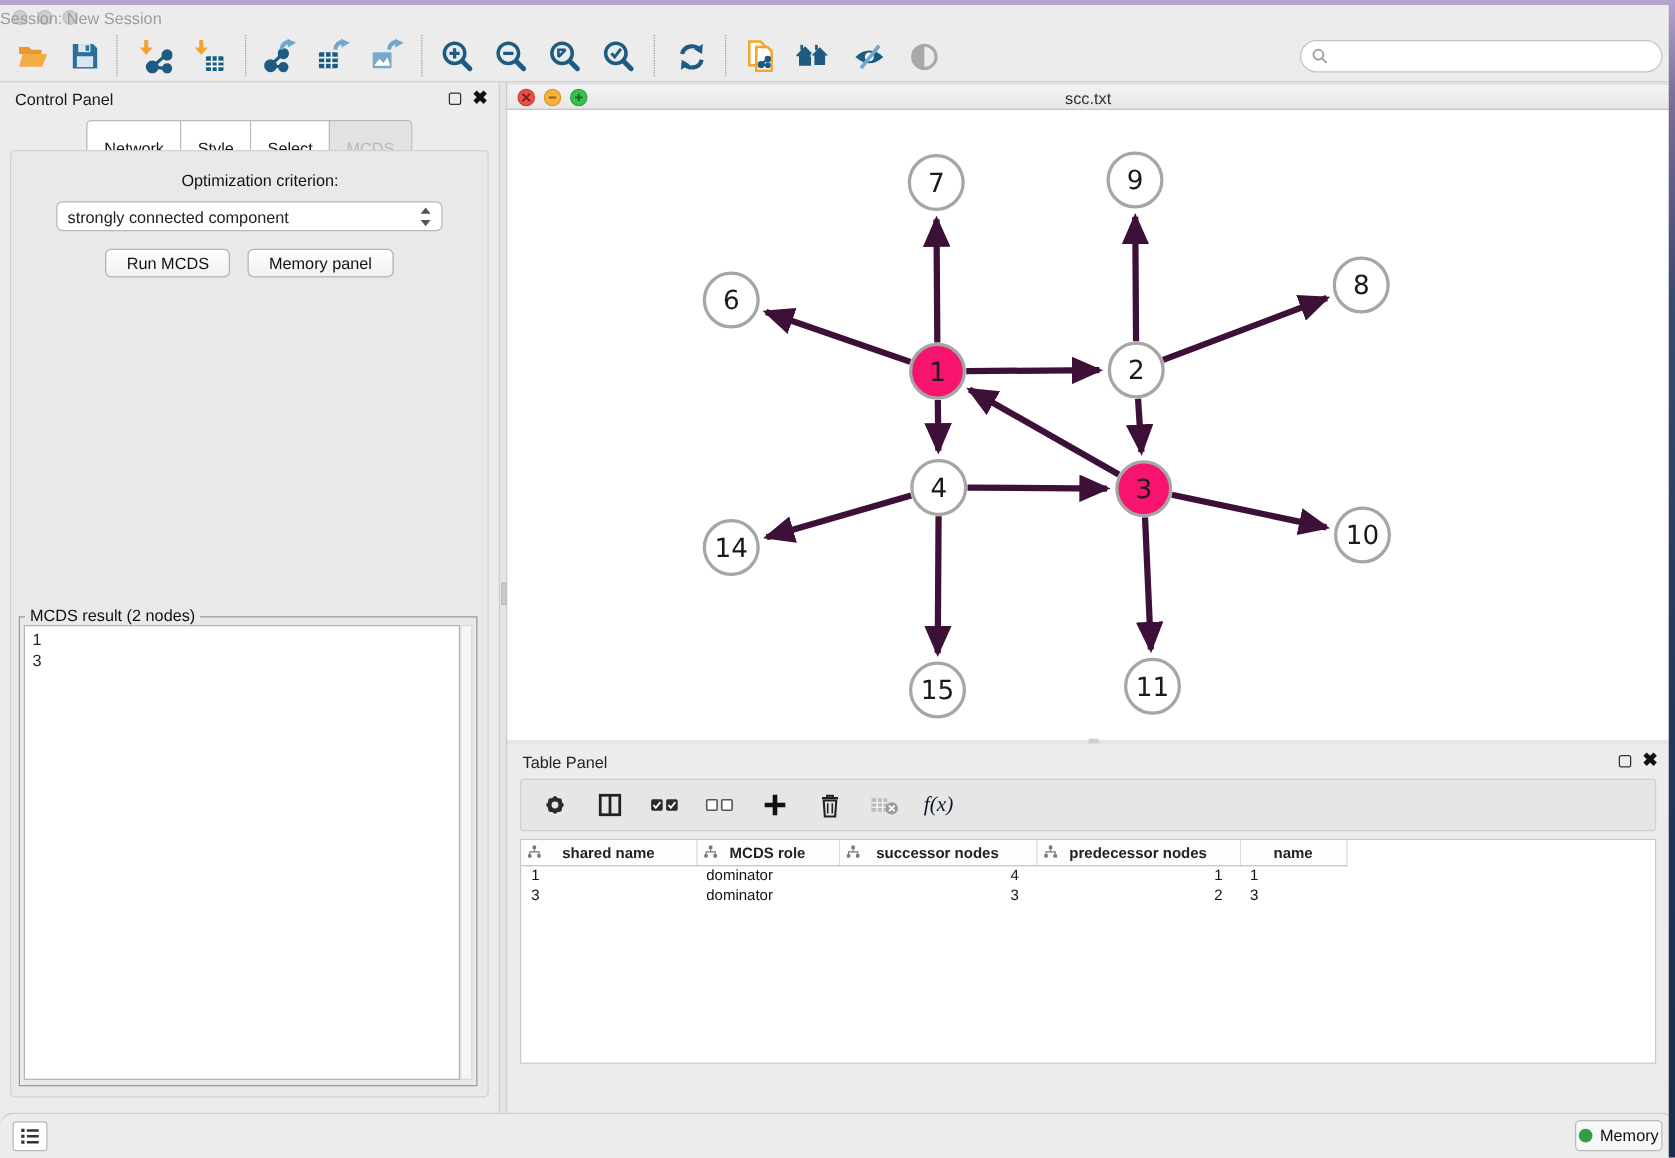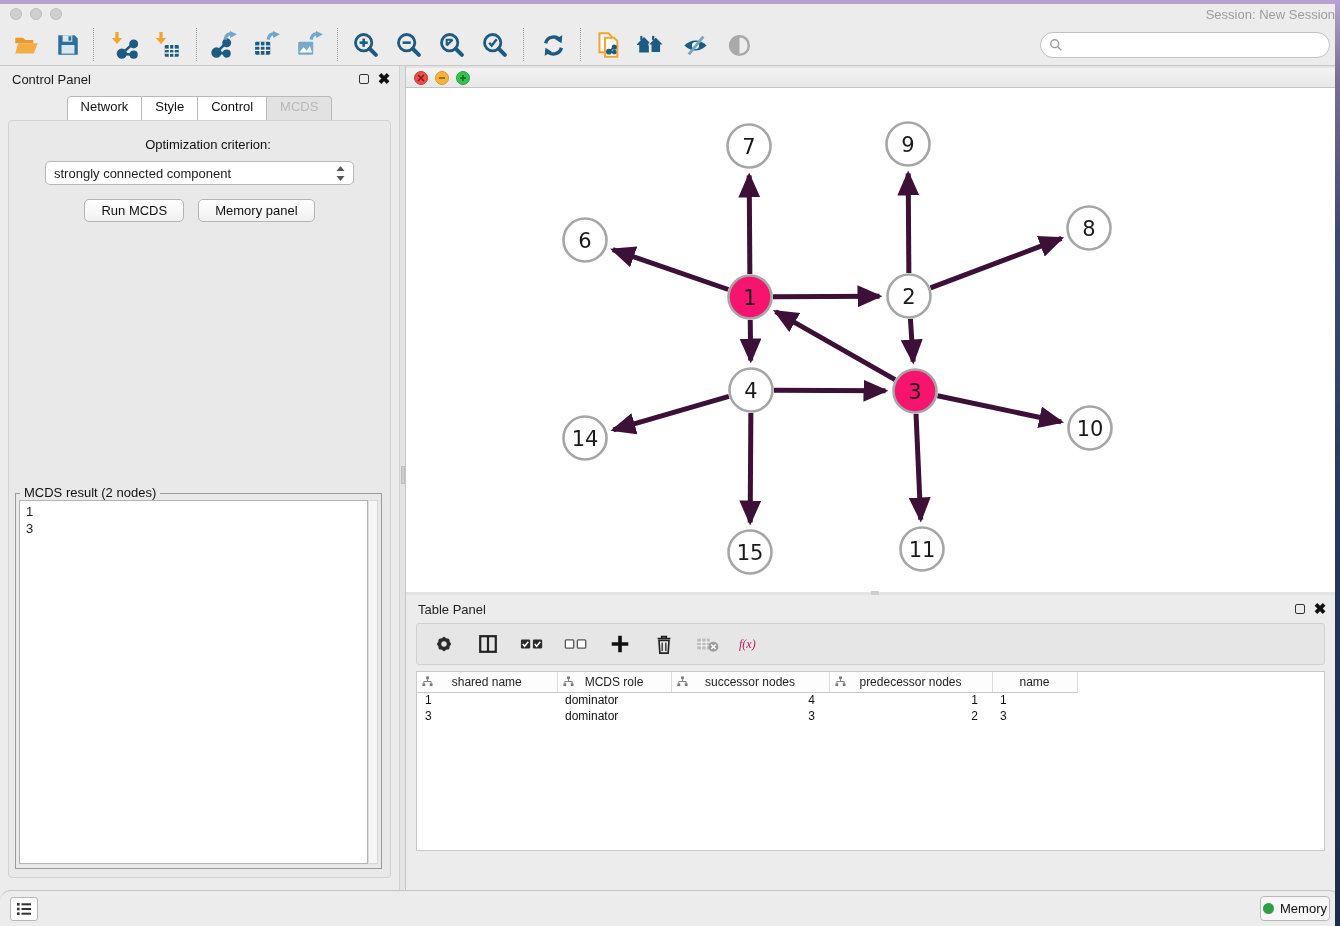--- a/index.html
+++ b/index.html
@@ -9,39 +9,39 @@
 
   
   .top-edge { position:absolute; left:0; top:0; width:1340px; height:4px; background:#b6a2cf; }
   .right-edge { position:absolute; right:0; top:0; width:5px; height:926px;
     background:linear-gradient(#b6a2cf 0%, #7d6f9a 8%, #3d4a70 25%, #24365a 60%, #1d2c4c 100%); }
 
   
   .titlebar { position:absolute; left:0; top:4px; width:1335px; height:20px; background:#ececec; }
   .titlebar .dots { position:absolute; left:10px; top:4px; display:flex; gap:8px; }
   .titlebar .dot { width:12px; height:12px; border-radius:50%; background:#cfcfcf; border:1px solid #bdbdbd; }
-  .titlebar .wtitle { position:absolute; left:0; right:0; top:3px; text-align:right; color:#9d9d9d; font-size:13px; }
+  .titlebar .wtitle { position:absolute; left:0; right:0; top:3px; text-align:left; color:#9d9d9d; font-size:13px; }
 
   
   .toolbar { position:absolute; left:0; top:24px; width:1335px; height:42px; background:#ececec; border-bottom:1px solid #c9c9c9; }
   .tbtn { position:absolute; top:3px; width:36px; height:36px; display:flex; align-items:center; justify-content:center; border-radius:4px; }
   .tbtn svg { display:block; }
   .tb-sep { position:absolute; top:4px; height:33px; border-left:1px dotted #9a9a9a; }
   .searchbox { position:absolute; left:1040px; top:8px; width:290px; height:26px; background:#fff; border:1px solid #c2c2c2; border-radius:13px; display:flex; align-items:center; padding-left:8px; }
   .searchbox input { border:none; outline:none; flex:1; height:20px; font-size:13px; background:transparent; font-family:"Liberation Sans",sans-serif; }
 
   
   .control-panel { position:absolute; left:0; top:66px; width:399px; height:824px; background:#ececec; }
   .panel-head { position:relative; height:26px; }
   .panel-head .ptitle { position:absolute; left:12px; top:6px; font-size:13px; color:#1a1a1a; }
   .panel-ctl { position:absolute; top:6px; width:14px; height:14px; display:flex; align-items:center; justify-content:center; }
   .float-box { width:10px; height:10px; border:1.5px solid #333; border-radius:2px; }
   .close-x { font-size:15px; font-weight:bold; color:#111; line-height:10px; }
   .cp-tabs { position:absolute; left:0; right:0; top:30px; display:flex; justify-content:center; }
-  .tab { height:37px; line-height:19px; padding:0 13px; background:#fff; border:1px solid #b9b9b9; border-left:none; font-size:13px; color:#111; }
+  .tab { height:37px; line-height:19px; padding:12px 13px; background:#fff; border:1px solid #b9b9b9; border-left:none; font-size:13px; color:#111; }
   .tab:first-child { border-left:1px solid #b9b9b9; border-radius:4px 0 0 4px; }
   .tab:last-child { border-radius:0 4px 4px 0;text-align:right; }
   .tab.sel { background:#e2e2e2; color:#b9b9b9; }
   .cp-inner { position:absolute; left:8px; right:8px; top:54px; bottom:12px; background:#e9e9e9; border:1px solid #d2d2d2; border-radius:4px; }
   .opt-label { position:absolute; left:17px; right:0; top:16px; text-align:center; color:#111; }
   .cp-select { position:absolute; left:36px; right:36px; top:40px; height:24px; background:#fff; border:1px solid #b7b7b7; border-radius:5px; display:flex; align-items:center; padding:0 8px; }
   .cp-select .selval { flex:1; font-size:13px; }
   .cp-btn-row { position:absolute; left:0; right:0; top:78px; display:flex; justify-content:center; gap:14px; }
   .btn { height:23px; padding:0 16px; background:linear-gradient(#ffffff,#f1f1f1); border:1px solid #b4b4b4; border-radius:5px; font-size:13px; color:#111; font-family:"Liberation Sans",sans-serif; }
   .groupbox { position:absolute; left:6px; right:8px; top:372px; bottom:8px; border:1px solid #9a9a9a; background:#e9e9e9; }
@@ -66,24 +66,24 @@
   .nw-canvas { position:absolute; left:0; right:0; top:22px; bottom:3px; background:#fff; }
   .nw-canvas svg { display:block; }
   .nw-bhandle { position:absolute; left:50%; bottom:0px; width:8px; height:4px; background:#cfcfcf; }
 
   
   .table-panel { position:absolute; left:406px; top:595px; width:929px; height:295px; background:#ececec; }
   .tp-head { position:relative; height:24px; }
   .tp-head .ptitle { position:absolute; left:12px; top:7px; }
   .tp-toolbar { position:absolute; left:10px; right:10px; top:28px; height:42px; background:#e6e6e6; border:1px solid #d0d0d0; border-radius:3px; display:flex; align-items:center; gap:18px; padding-left:14px; }
   .tpbtn { display:flex; align-items:center; justify-content:center; width:26px; height:26px; }
-  .fx-label { font-family:"Liberation Serif", serif; font-style:italic; font-size:12px; color:#be185d; }
+  .fx-label { font-family:"Liberation Serif", serif; font-style:italic; font-size:17px; color:#0f172a; }
   .node-table { position:absolute; left:10px; right:10px; top:76px; height:180px; background:#fff; border:1px solid #c9c9c9; overflow:hidden; }
   table.grid { border-collapse:collapse; width:100%; table-layout:fixed; }
-  table.grid th { height:20px; font-size:12px; font-weight:normal; color:#222; background:#fdfdfd; border-right:1px solid #dcdcdc; border-bottom:1px solid #c9c9c9; position:relative; text-align:center; }
+  table.grid th { height:20px; font-size:12px; font-weight:bold; color:#222; background:#fdfdfd; border-right:1px solid #dcdcdc; border-bottom:1px solid #c9c9c9; position:relative; text-align:center; }
   table.grid th.filler { border-right:none; background:#fff; border-bottom:none; }
   table.grid th .sort-ico { position:absolute; left:5px; top:4px; }
   table.grid td { height:16px; font-size:12px; padding:0 8px; color:#111; }
   table.grid td.r { text-align:right; padding-right:14px; }
   .tp-tabs { position:absolute; left:0; right:0; top:267px; display:flex; justify-content:center; }
 
   
   .statusbar { position:absolute; left:0; top:890px; width:1340px; height:36px; background:#ececec; border-top:1px solid #c4c4c4;border-radius:11px; }
   .list-btn { position:absolute; left:10px; top:6px; width:28px; height:24px; background:#fff; border:1px solid #b9b9b9; border-radius:3px; display:flex; align-items:center; justify-content:center; }
   .mem-btn { position:absolute; right:10px; top:5px; width:70px; height:25px; background:#f7f7f7; border:1px solid #b9b9b9; border-radius:4px; display:flex; align-items:center; justify-content:center; gap:6px; font-size:13px; color:#111; }
@@ -268,21 +268,21 @@
       <span class="panel-ctl" style="right:28px">
           <span class="float-box"></span>
         </span>
       <span class="panel-ctl" style="right:8px">
           <span class="close-x">✖</span>
         </span>
     </div>
     <div class="cp-tabs">
       <div class="tab">Network</div>
       <div class="tab">Style</div>
-      <div class="tab">Control</div>
+      <div class="tab">Select</div>
       <div class="tab sel">MCDS</div>
     </div>
     <div class="cp-inner">
       <div class="opt-label">Optimization criterion:</div>
       <div class="cp-select">
         <span class="selval">strongly connected component</span>
         <svg width="9" height="15" viewBox="0 0 9 15">
           <path d="M4.5 0 L8.5 5 H0.5 z" fill="#555"></path>
             <path d="M4.5 15 L8.5 10 H0.5 z" fill="#555"></path>
         </svg>
@@ -318,20 +318,21 @@
           <svg width="8" height="8" viewBox="0 0 8 8">
               <path d="M1 4 H7" stroke="#8a611a" stroke-width="1.6"></path>
             </svg>
         </div>
         <div class="light green">
           <svg width="8" height="8" viewBox="0 0 8 8">
               <path d="M4 1 V7 M1 4 H7" stroke="#1c642a" stroke-width="1.5"></path>
             </svg>
         </div>
       </div>
+      <div class="nw-title">scc.txt</div>
     </div>
     <div class="nw-canvas">
       <svg id="graph" width="929" height="504" viewBox="0 0 929 504">
         <defs>
           <marker id="arrowhead" markerWidth="5" markerHeight="4.4" refX="4.4" refY="2.2" orient="auto">
             <path id="arrowhead-path" d="M0,0 L5,2.2 L0,4.4 z" fill="#3c1037"></path>
           </marker>
         </defs>
       <line x1="343.84768545925334" y1="186.0005043472541" x2="343.19535995443596" y2="87.49935311982625" stroke="#3c1037" stroke-width="5" marker-end="url(#arrowhead)"></line>
           <line x1="322.2606252742353" y1="201.4900341856449" x2="206.88311106130692" y2="161.63234745754238" stroke="#3c1037" stroke-width="5" marker-end="url(#arrowhead)"></line>

